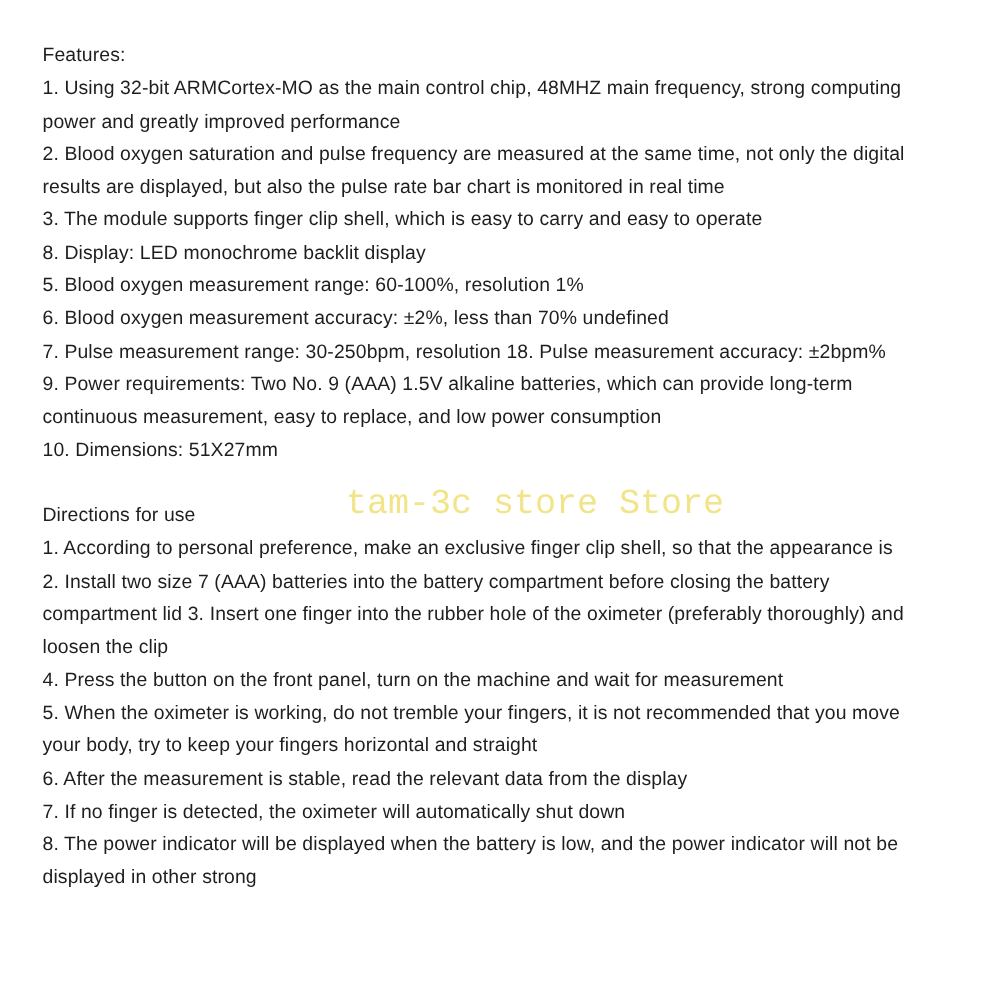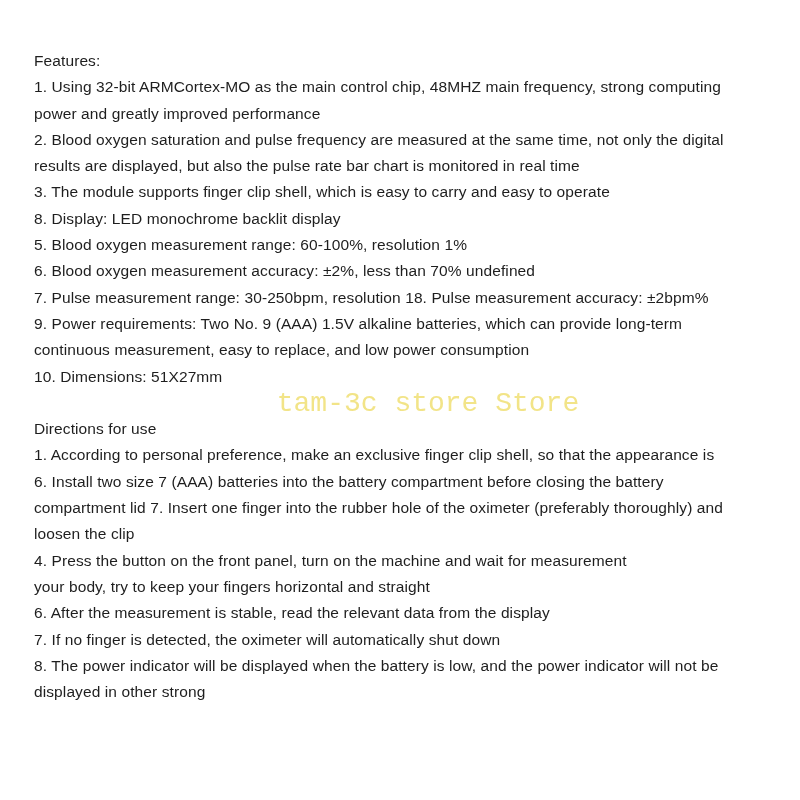--- a/index.html
+++ b/index.html
@@ -17,21 +17,21 @@
   .page {
     position: relative;
     width: 800px;
     height: 800px;
     background: var(--page-bg);
     font-family: "Liberation Sans", sans-serif;
     color: var(--text-color);
   }
   .text-block {
     position: absolute;
-    top: 48px;
+    top: 32px;
     left: 34px;
     right: 20px;
   }
   .line {
     font-size: 15.5px;
     line-height: 26.3px;
     white-space: nowrap;
     letter-spacing: 0.1px;
   }
   .blank-line {
@@ -69,24 +69,25 @@
     <div class="line">6. Blood oxygen measurement accuracy: ±2%, less than 70% undefined</div>
     <div class="line">7. Pulse measurement range: 30-250bpm, resolution 18. Pulse measurement accuracy: ±2bpm%</div>
     <div class="line">9. Power requirements: Two No. 9 (AAA) 1.5V alkaline batteries, which can provide long-term</div>
     <div class="line">continuous measurement, easy to replace, and low power consumption</div>
     <div class="line">10. Dimensions: 51X27mm</div>
 
     <div class="blank-line"></div>
 
     <div class="line">Directions for use</div>
     <div class="line">1. According to personal preference, make an exclusive finger clip shell, so that the appearance is</div>
-    <div class="line">6. Install two size 7 (AAA) batteries into the battery compartment before closing the battery</div>
-    <div class="line">compartment lid 7. Insert one finger into the rubber hole of the oximeter (preferably thoroughly) and</div>
+    <div class="line">2. Install two size 7 (AAA) batteries into the battery compartment before closing the battery</div>
+    <div class="line">compartment lid 3. Insert one finger into the rubber hole of the oximeter (preferably thoroughly) and</div>
     <div class="line">loosen the clip</div>
     <div class="line">4. Press the button on the front panel, turn on the machine and wait for measurement</div>
+    <div class="line">5. When the oximeter is working, do not tremble your fingers, it is not recommended that you move</div>
     <div class="line">your body, try to keep your fingers horizontal and straight</div>
     <div class="line">6. After the measurement is stable, read the relevant data from the display</div>
     <div class="line">7. If no finger is detected, the oximeter will automatically shut down</div>
     <div class="line">8. The power indicator will be displayed when the battery is low, and the power indicator will not be</div>
     <div class="line">displayed in other strong</div>
 
   </div>
 
   <div class="watermark">tam-3c store Store</div>
 

